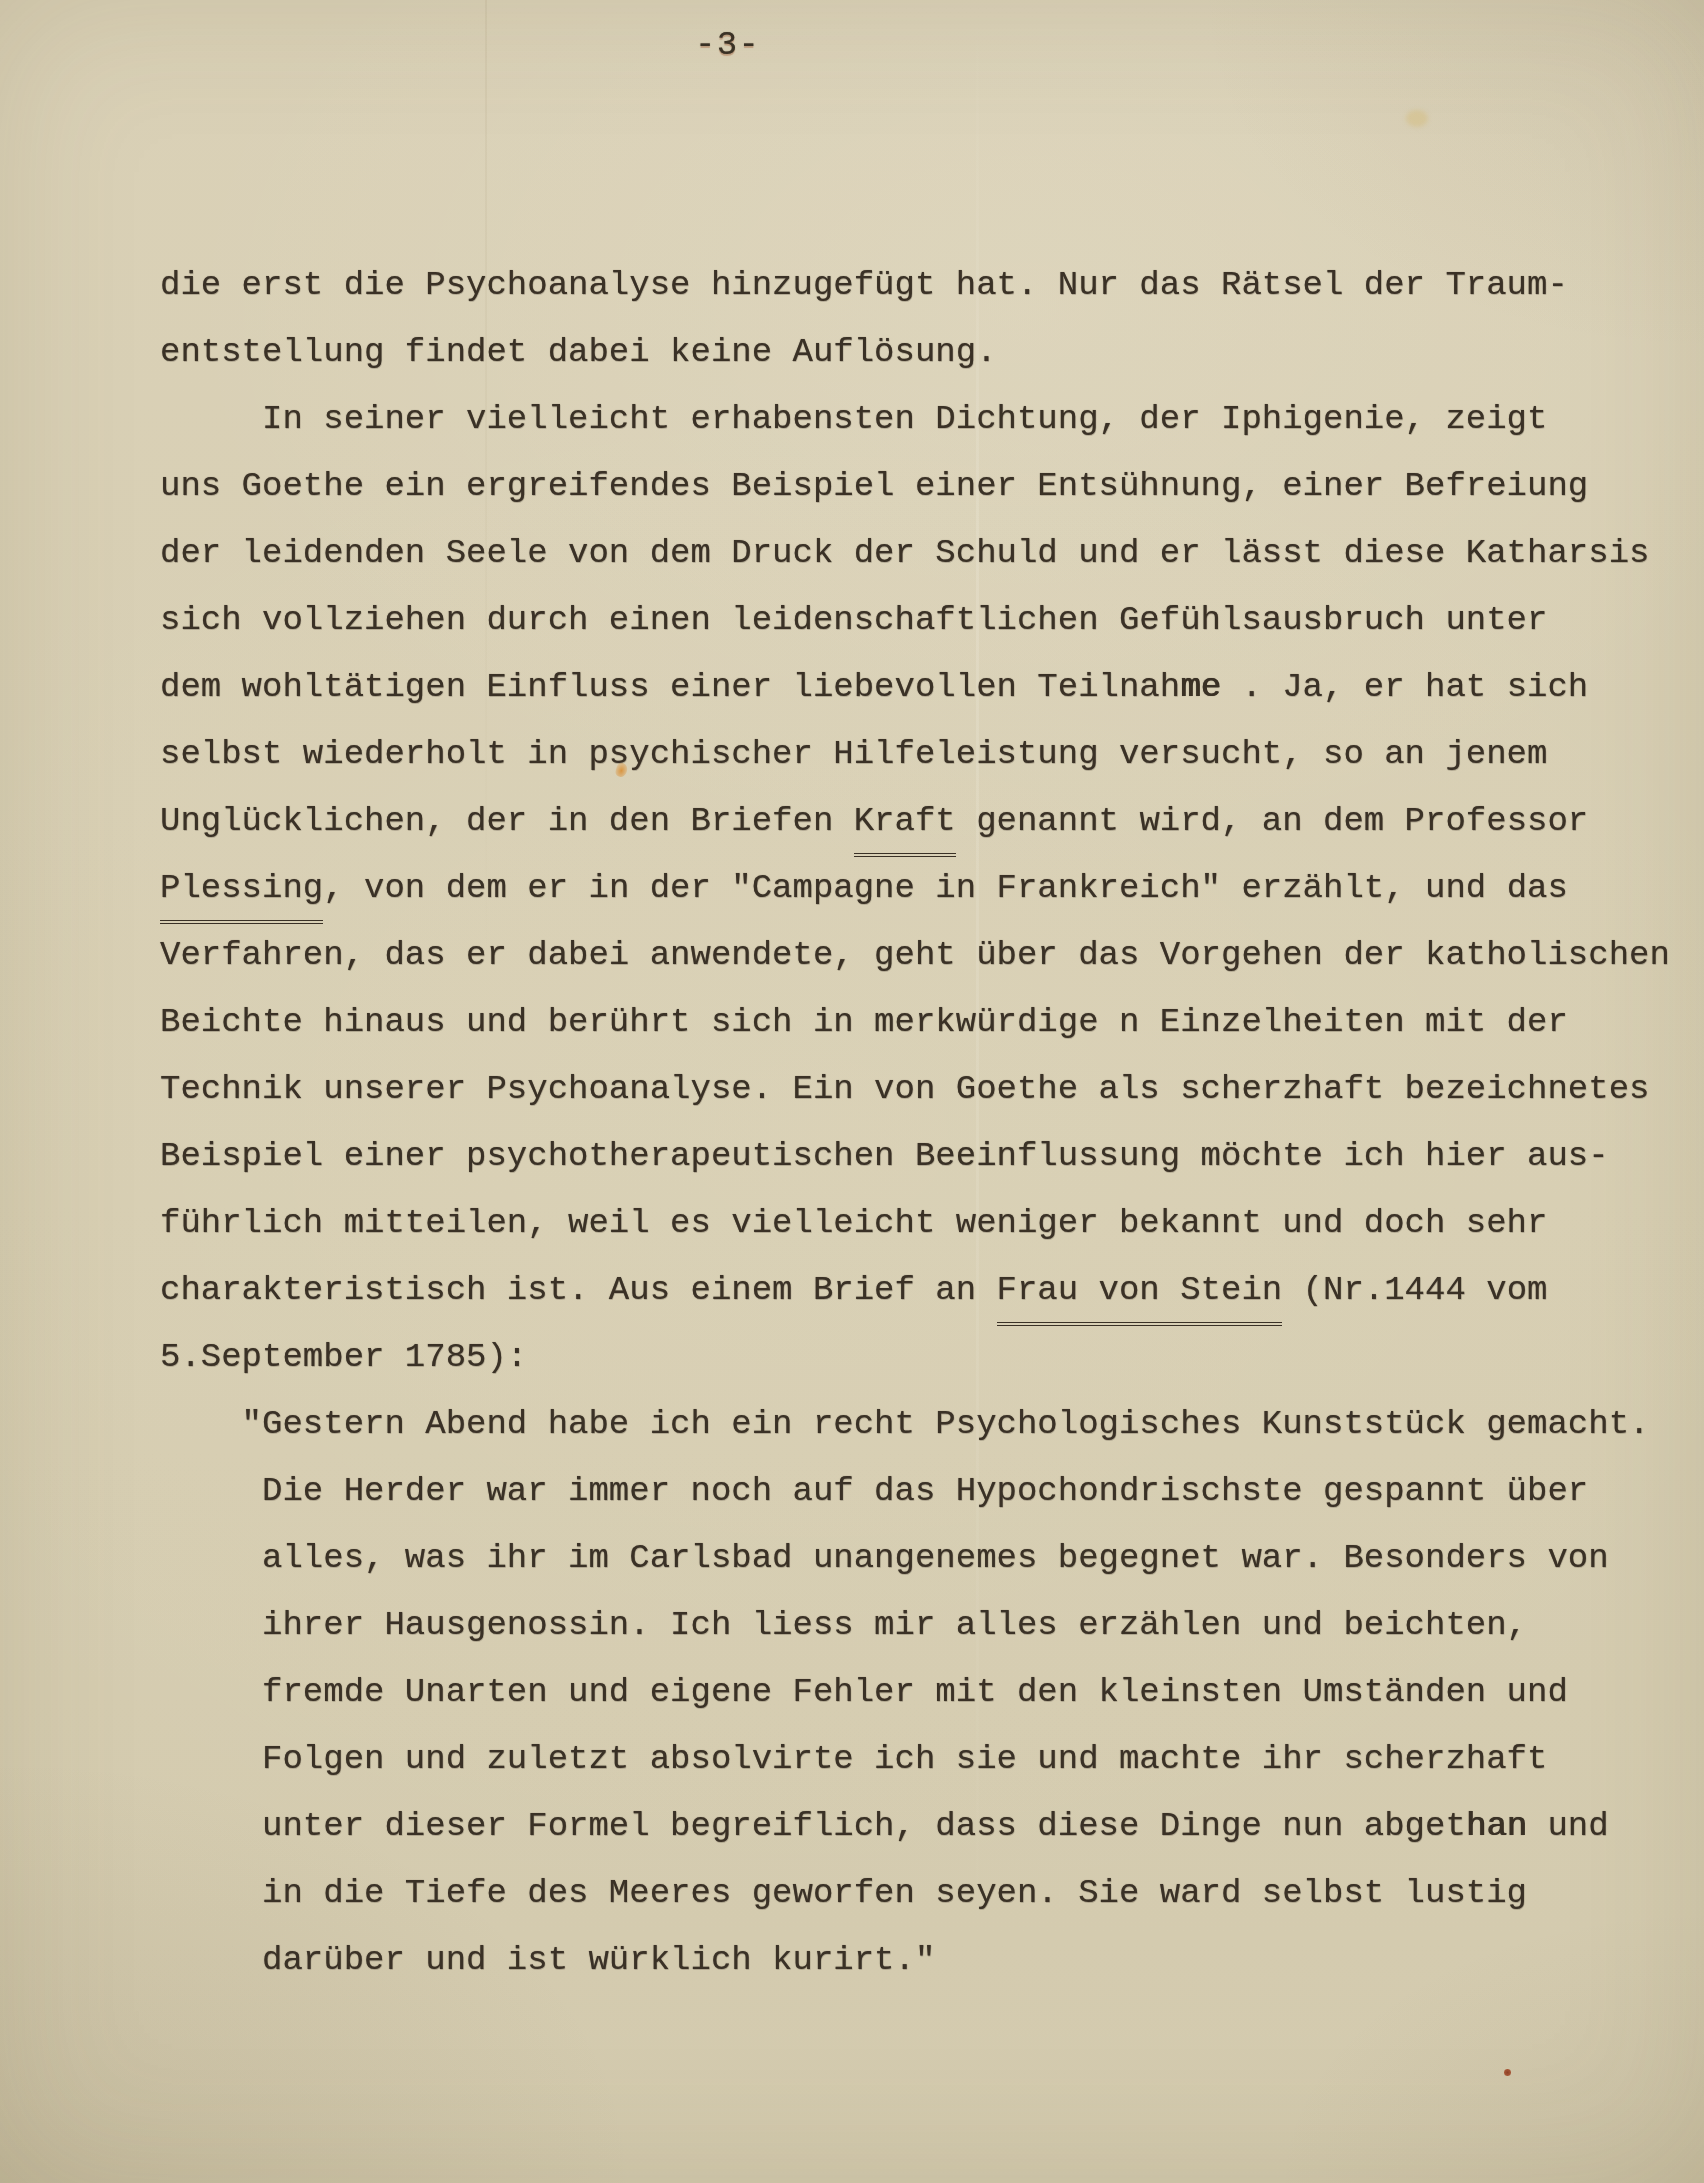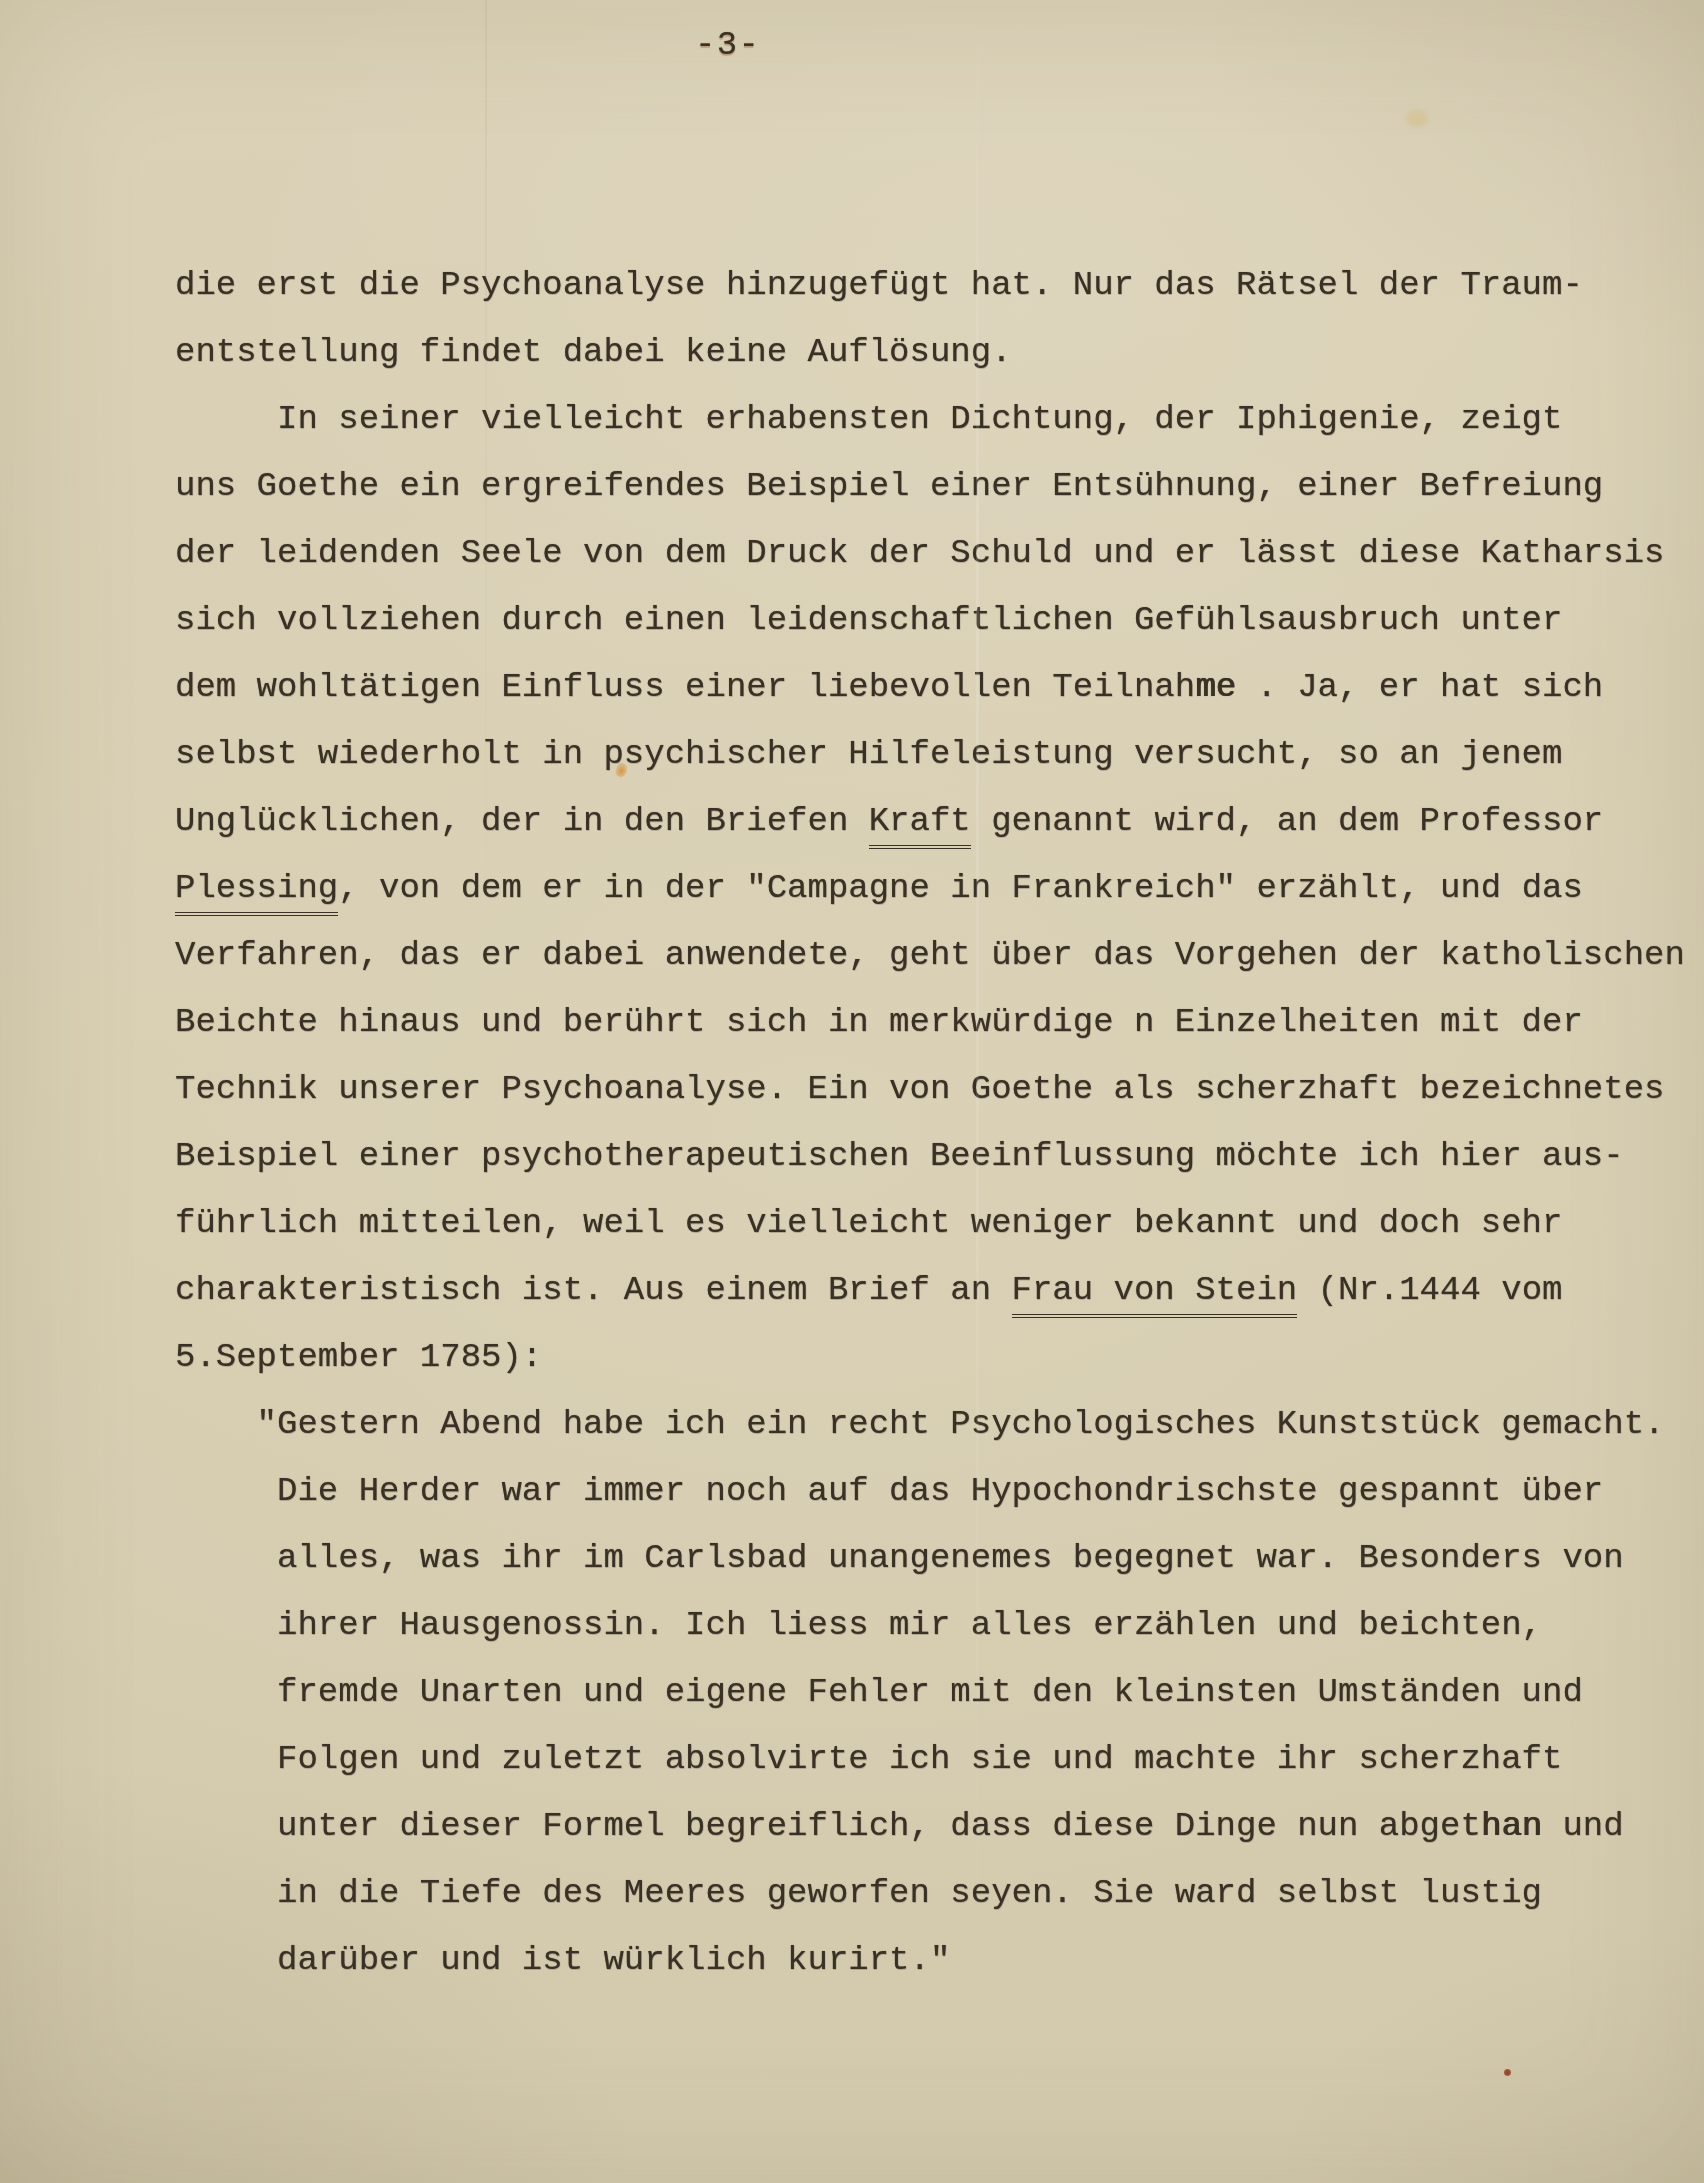--- a/index.html
+++ b/index.html
@@ -55,26 +55,25 @@
     top: 252px;
     width: 1504px;
     white-space: pre;
     font-size: 34px;
     line-height: 67px;
     text-shadow: 0 0 1px rgba(58,49,38,0.55), 0.5px 0.5px 0 rgba(58,49,38,0.20);
   }
 
   .line {
     height: 67px;
-    margin-left: 15px;
   }
 
   .seg.underline {
     border-bottom: 4.6px double var(--ink);
-    padding-bottom: 5px;
+    padding-bottom: 13px;
   }
 
   .seg.bold {
     font-weight: 400;
     text-shadow: 1px 0 0 currentColor, 0 0 1px rgba(58,49,38,0.55);
   }
 
   
   .crease {
     position: absolute;

